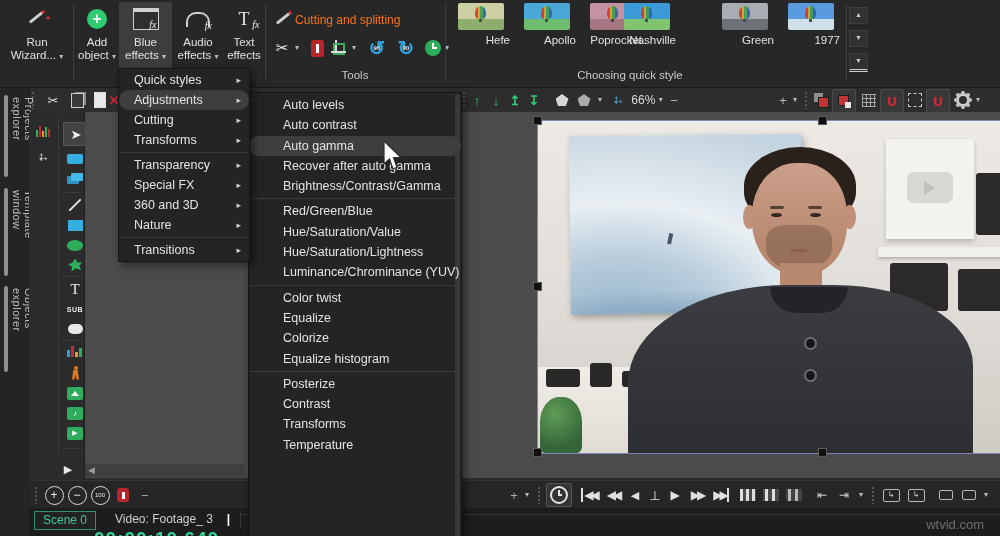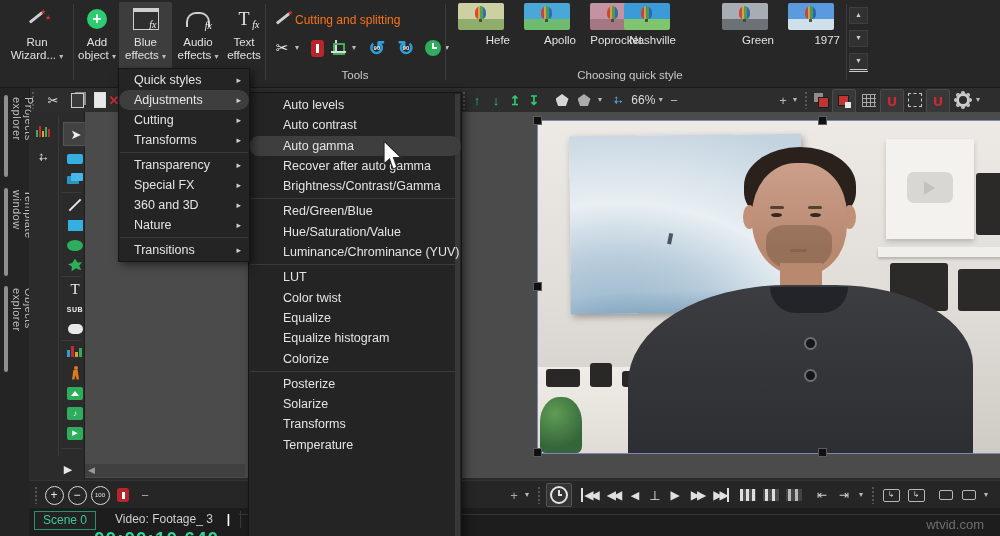--- a/index.html
+++ b/index.html
@@ -564,30 +564,30 @@
   <div id="submenu">
       <div class="sb"></div>
       <div class="mi"><span>Auto levels</span></div>
       <div class="mi"><span>Auto contrast</span></div>
       <div class="mi active"><span>Auto gamma</span></div>
       <div class="mi"><span>Recover after auto gamma</span></div>
       <div class="mi"><span>Brightness/Contrast/Gamma</span></div>
       <div class="msep"></div>
       <div class="mi"><span>Red/Green/Blue</span></div>
       <div class="mi"><span>Hue/Saturation/Value</span></div>
+      <div class="mi"><span>Hue/Saturation/Lightness</span></div>
       <div class="mi"><span>Luminance/Chrominance (YUV)</span></div>
       <div class="msep"></div>
-      <div class="mi"><span>LUT</span></div>
       <div class="mi"><span>Color twist</span></div>
       <div class="mi"><span>Equalize</span></div>
+      <div class="mi"><span>Colorize</span></div>
       <div class="mi"><span>Equalize histogram</span></div>
-      <div class="mi"><span>Colorize</span></div>
       <div class="msep"></div>
       <div class="mi"><span>Posterize</span></div>
-      <div class="mi"><span>Solarize</span></div>
+      <div class="mi"><span>Contrast</span></div>
       <div class="mi"><span>Transforms</span></div>
       <div class="mi"><span>Temperature</span></div>
     </div>
 
   <div id="ttoolbar">
     <div class="dots" style="left:5px;top:5px;"></div>
     <div class="tt" style="left:14px;width:22px;">
         <span class="circbtn">+</span>
       </div>
     <div class="tt" style="left:37px;width:22px;">

